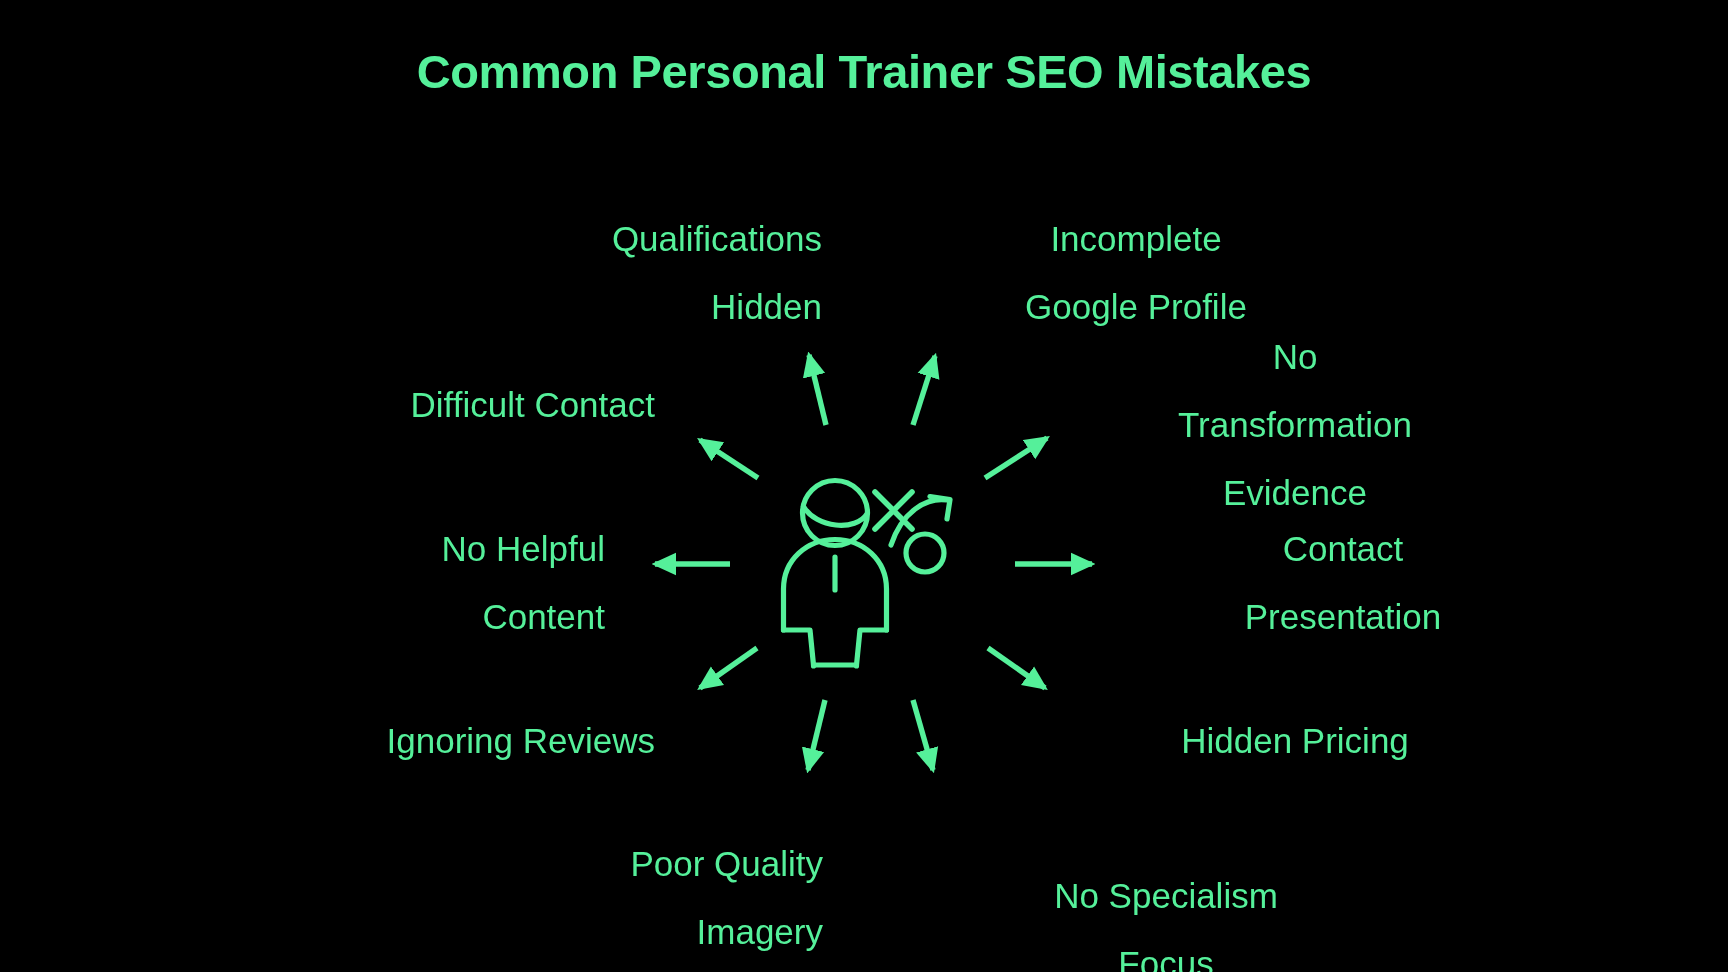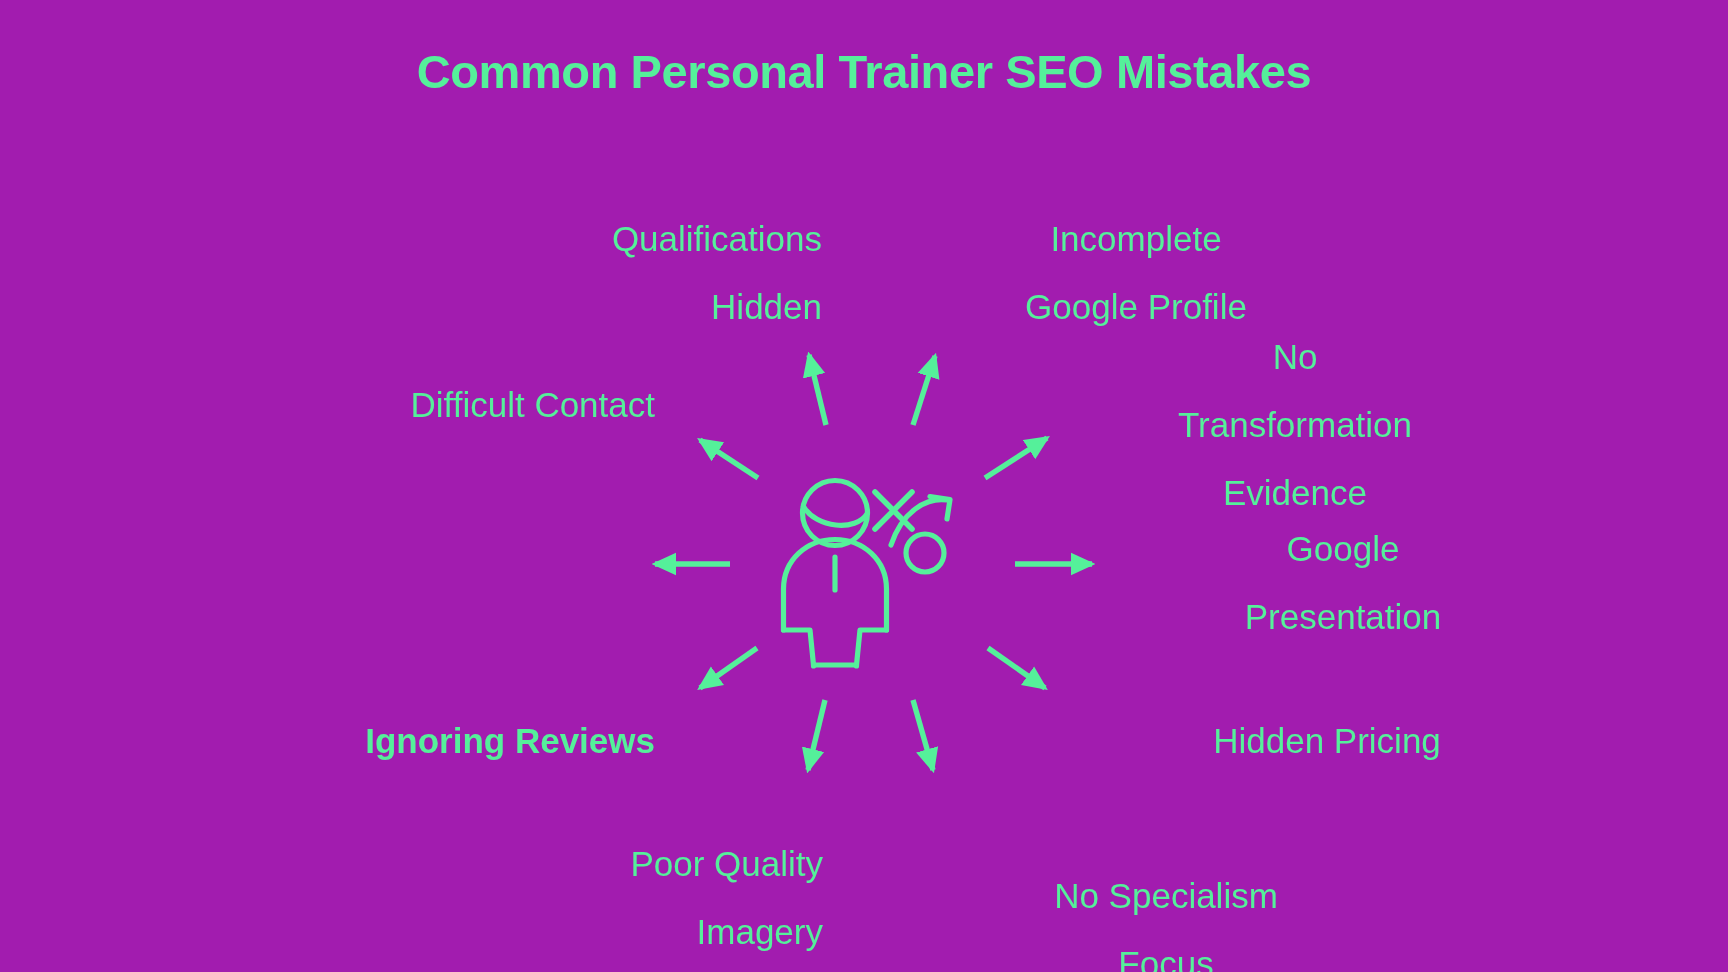--- a/index.html
+++ b/index.html
@@ -4,21 +4,21 @@
 <style>
   html, body {
     margin: 0;
     padding: 0;
     background: #2b2b2b;
   }
   #canvas {
     position: relative;
     width: 1728px;
     height: 972px;
-    background: #a21caf;
+    background: #000000;
     overflow: hidden;
     font-family: "Liberation Sans", sans-serif;
   }
   #title {
     position: absolute;
     left: 0;
     top: 44px;
     width: 1728px;
     text-align: center;
     font-family: "Liberation Sans", sans-serif;
@@ -120,27 +120,29 @@
 
   <div class="label lbl-l" style="left:926px; top:205px; width:420px;">Incomplete
 Google Profile</div>
 
   <div class="label lbl-l" style="left:1095px; top:323px; width:400px;">No
 Transformation
 Evidence</div>
 
   <div class="label lbl-r" style="left:225px; top:371px; width:430px;">Difficult Contact</div>
 
+  <div class="label lbl-r" style="left:175px; top:515px; width:430px;">No Helpful
+Content</div>
 
-  <div class="label lbl-l" style="left:1143px; top:515px; width:400px;">Google
+  <div class="label lbl-l" style="left:1143px; top:515px; width:400px;">Contact
 Presentation</div>
 
-  <div class="label lbl-r" style="left:220px; top:707px; width:435px;font-weight:bold;">Ignoring Reviews</div>
+  <div class="label lbl-r" style="left:220px; top:707px; width:435px;">Ignoring Reviews</div>
 
-  <div class="label lbl-l" style="left:1095px; top:707px; width:400px;margin-left:32px;">Hidden Pricing</div>
+  <div class="label lbl-l" style="left:1095px; top:707px; width:400px;">Hidden Pricing</div>
 
   <div class="label lbl-r" style="left:380px; top:830px; width:443px;">Poor Quality
 Imagery</div>
 
   <div class="label lbl-l" style="left:956px; top:830px; width:420px;margin-top:32px;">No Specialism
 Focus</div>
 
 </div>
 
 </body></html>

